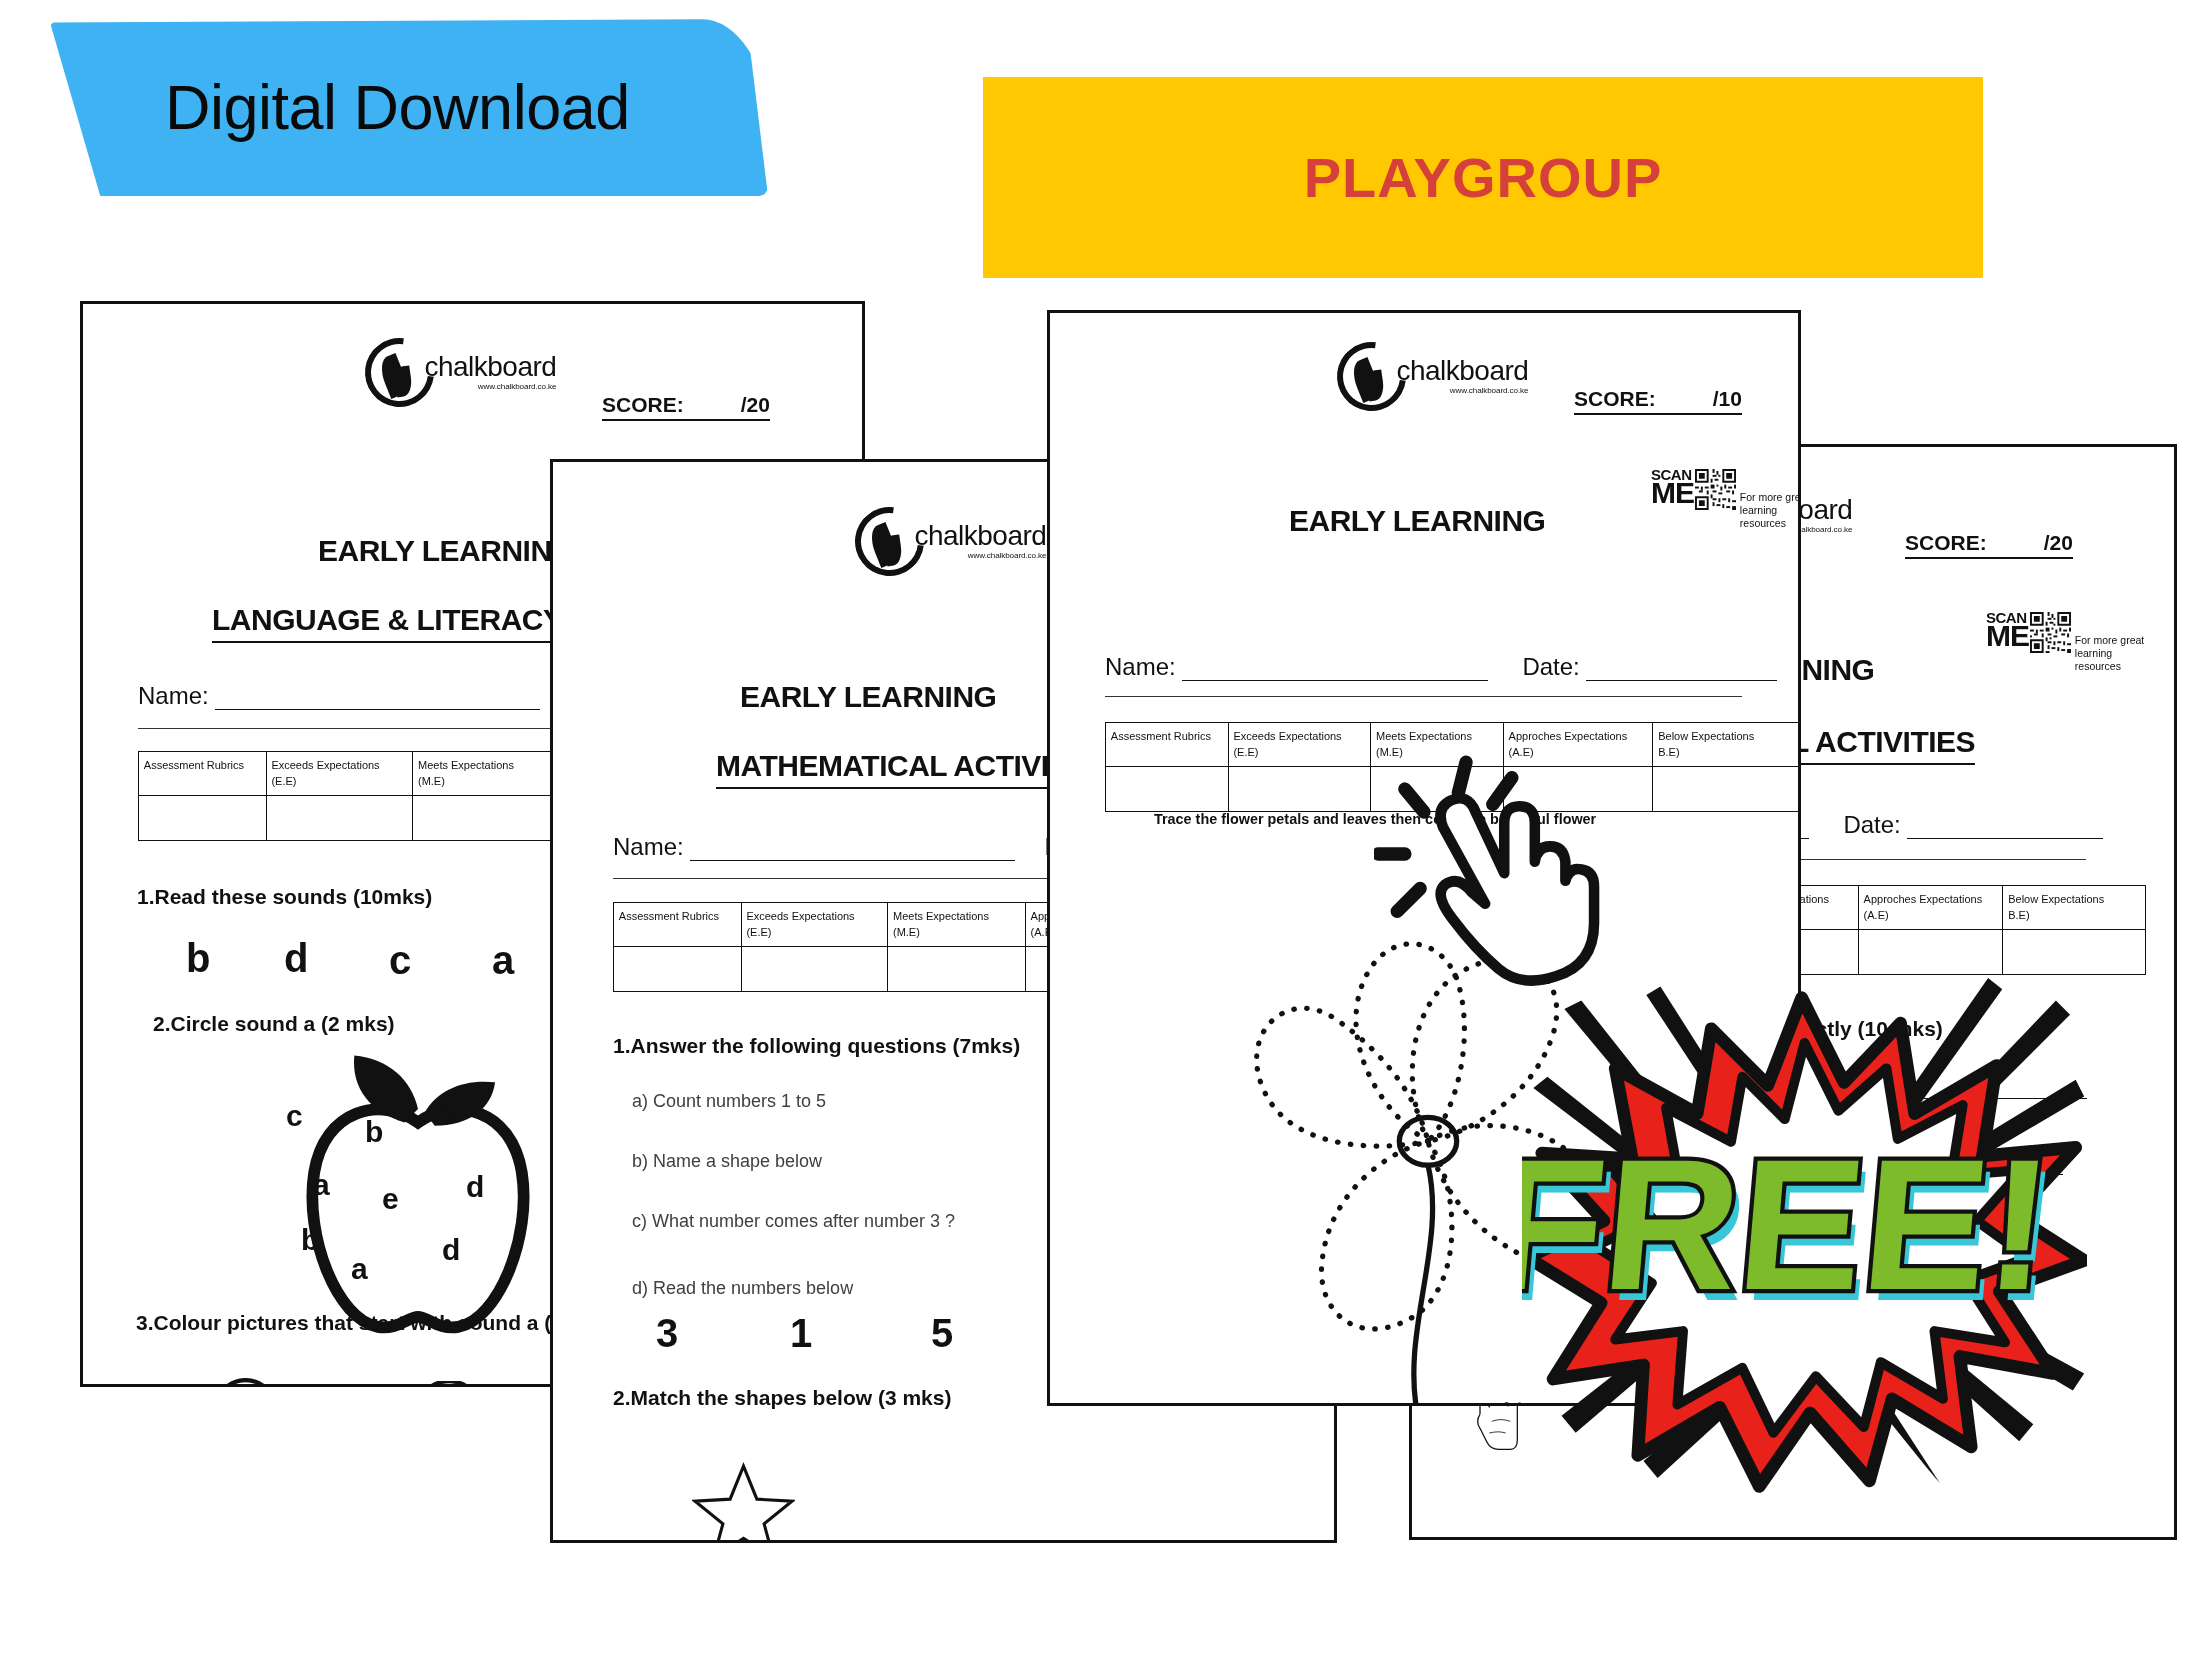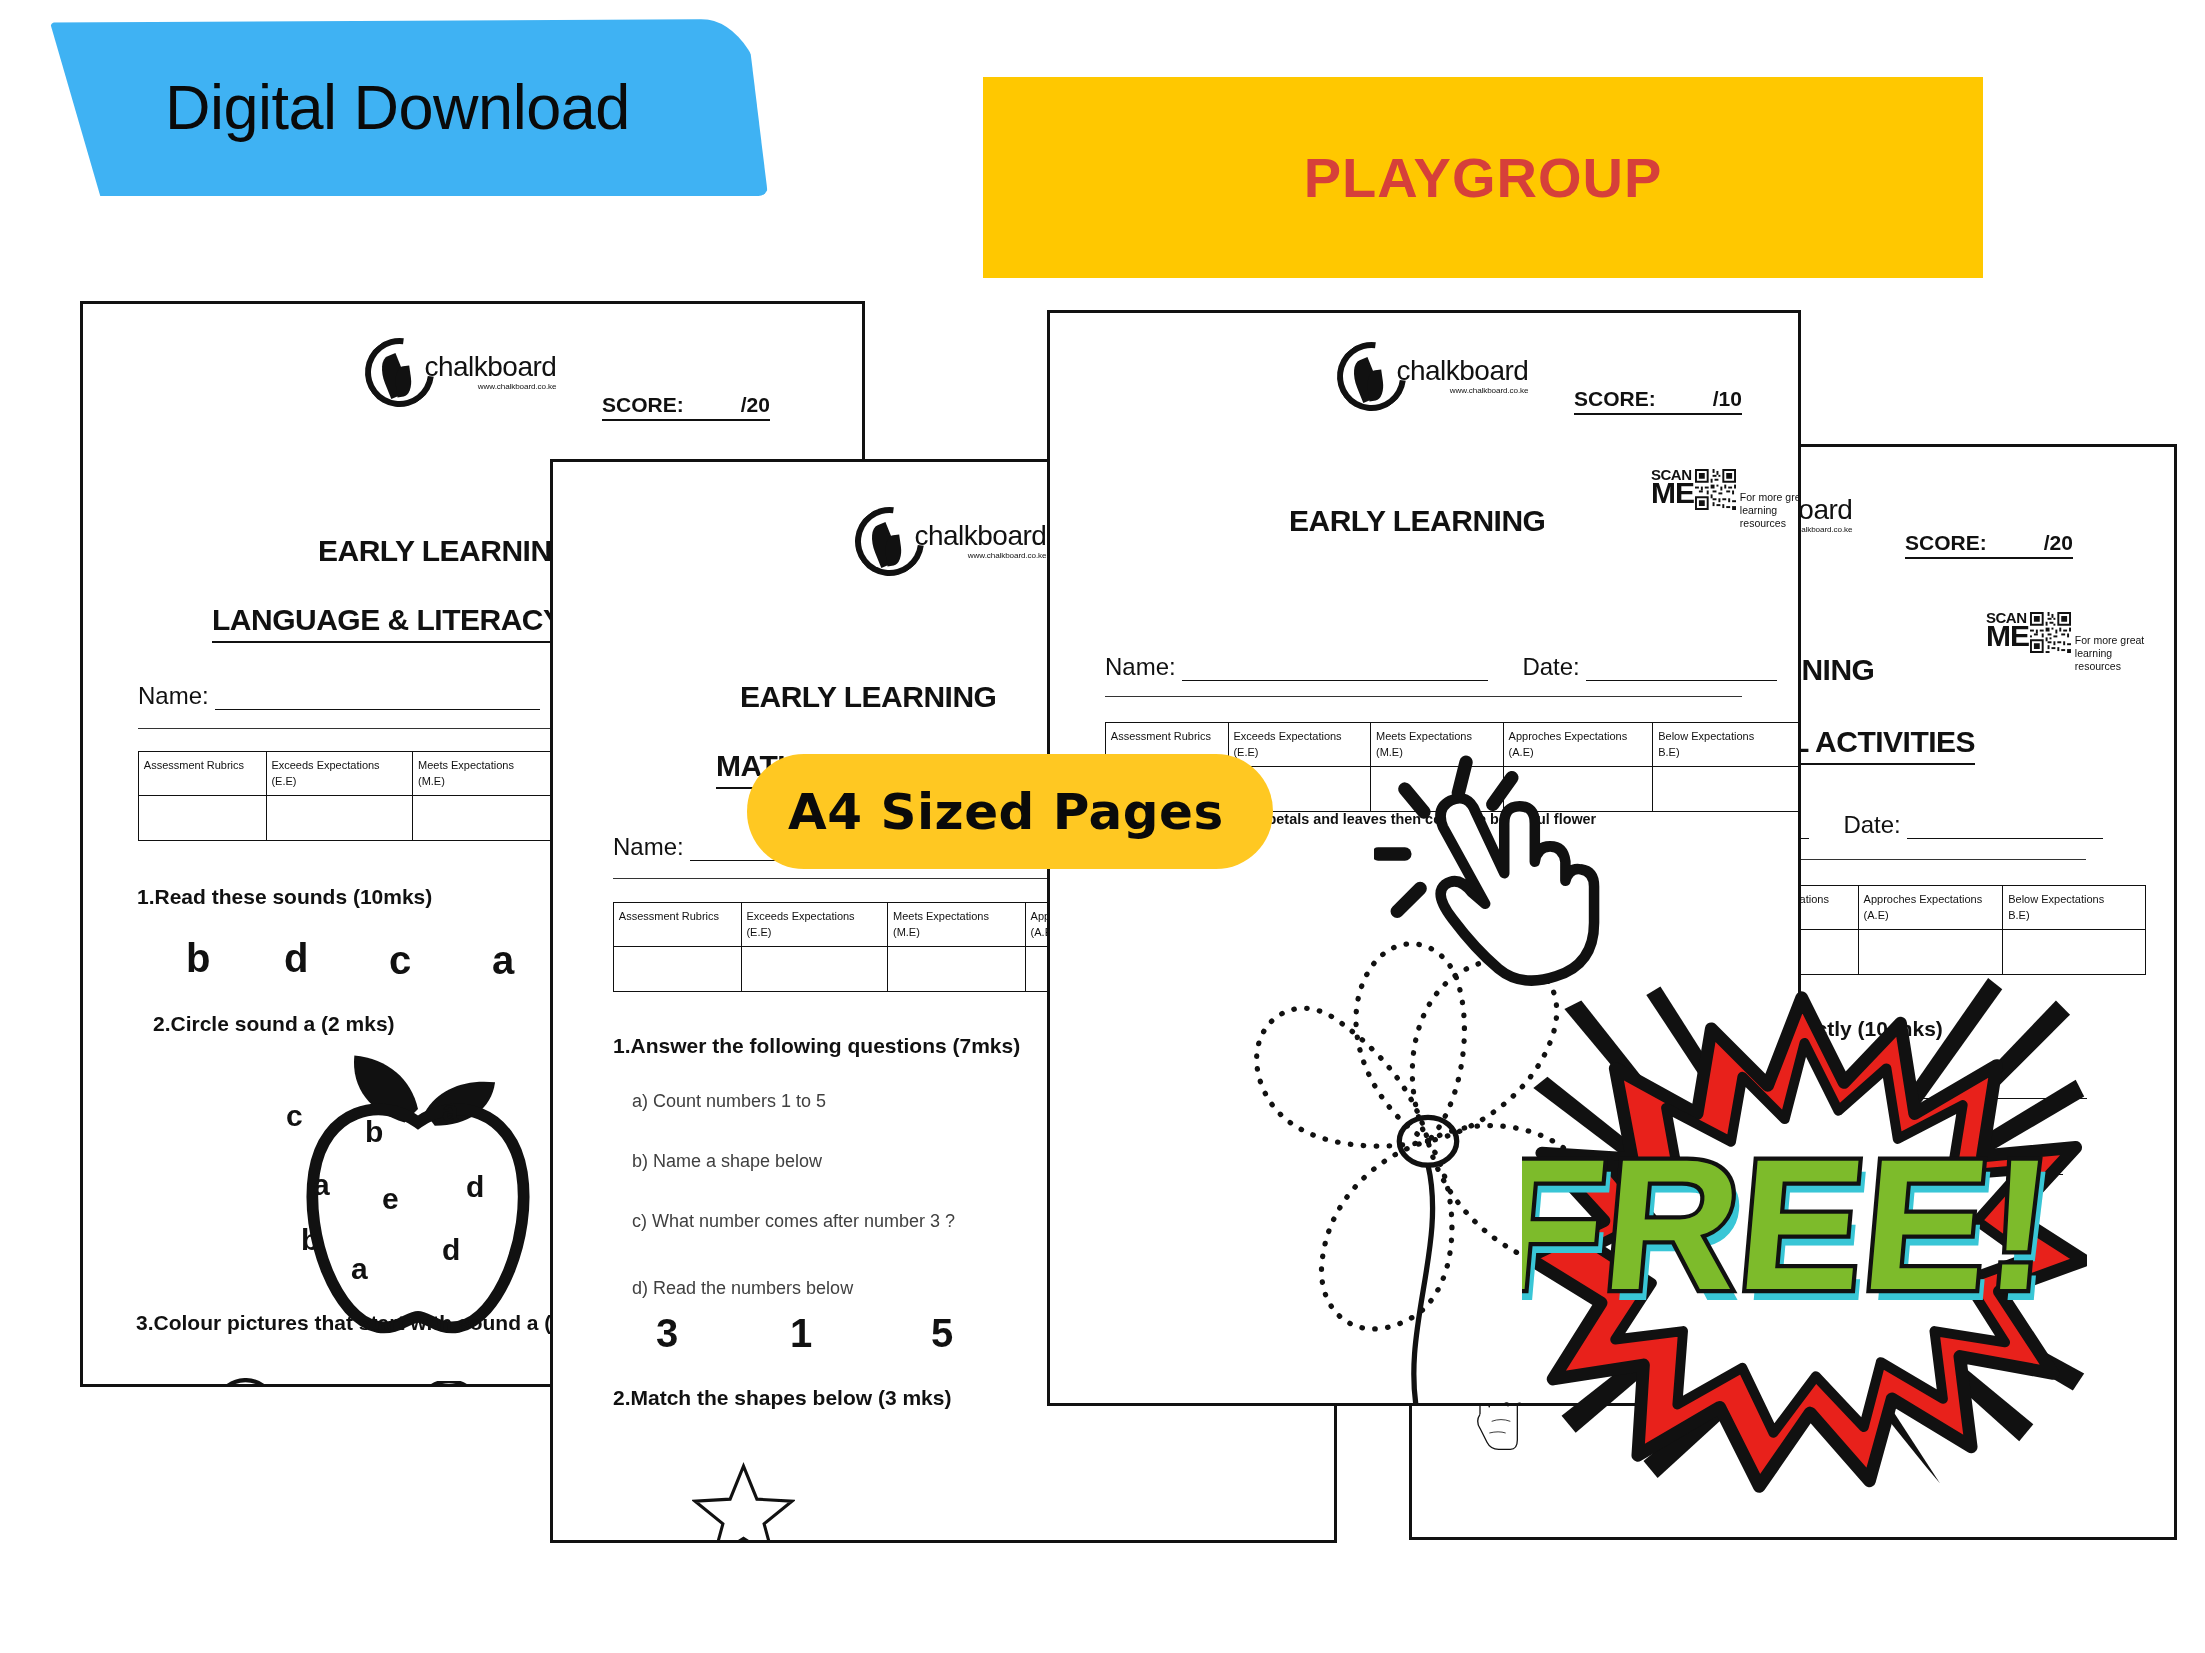--- a/index.html
+++ b/index.html
@@ -677,23 +677,20 @@
   </div>
 
   <div id="yellow-banner">
     <div class="grade">PLAYGROUP</div>
   </div>
 
   <div id="digital-ribbon">
     <span class="label">Digital Download</span>
   </div>
 
-  <div id="a4-badge">
-    <span class="a4-text">A4 Sized Pages</span>
-  </div>
 
   <svg id="cursor-hand" viewBox="0 0 130 135">
     <g stroke="#111" stroke-width="5.5" fill="#fff" stroke-linejoin="round" stroke-linecap="round">
       <path d="M36 42 q-4 -10 4 -14 q9 -4 13 6 L68 66 L68 40 q0 -9 8 -9 q8 0 8 9 L84 60 q1 -8 8 -8 q7 0 8 8 L100 70 q2 -7 8 -6 q7 1 7 9 L115 92 q0 22 -20 28 q-18 6 -30 -4 q-12 -10 -24 -26 q-10 -13 -4 -18 q7 -5 14 4 L58 82 Z"></path>
     </g>
     <g stroke="#111" stroke-width="7" stroke-linecap="round" fill="none">
       <path d="M44 24 L48 8"></path>
       <path d="M26 34 L16 22"></path>
       <path d="M62 30 L72 16"></path>
       <path d="M16 56 L2 56"></path>

